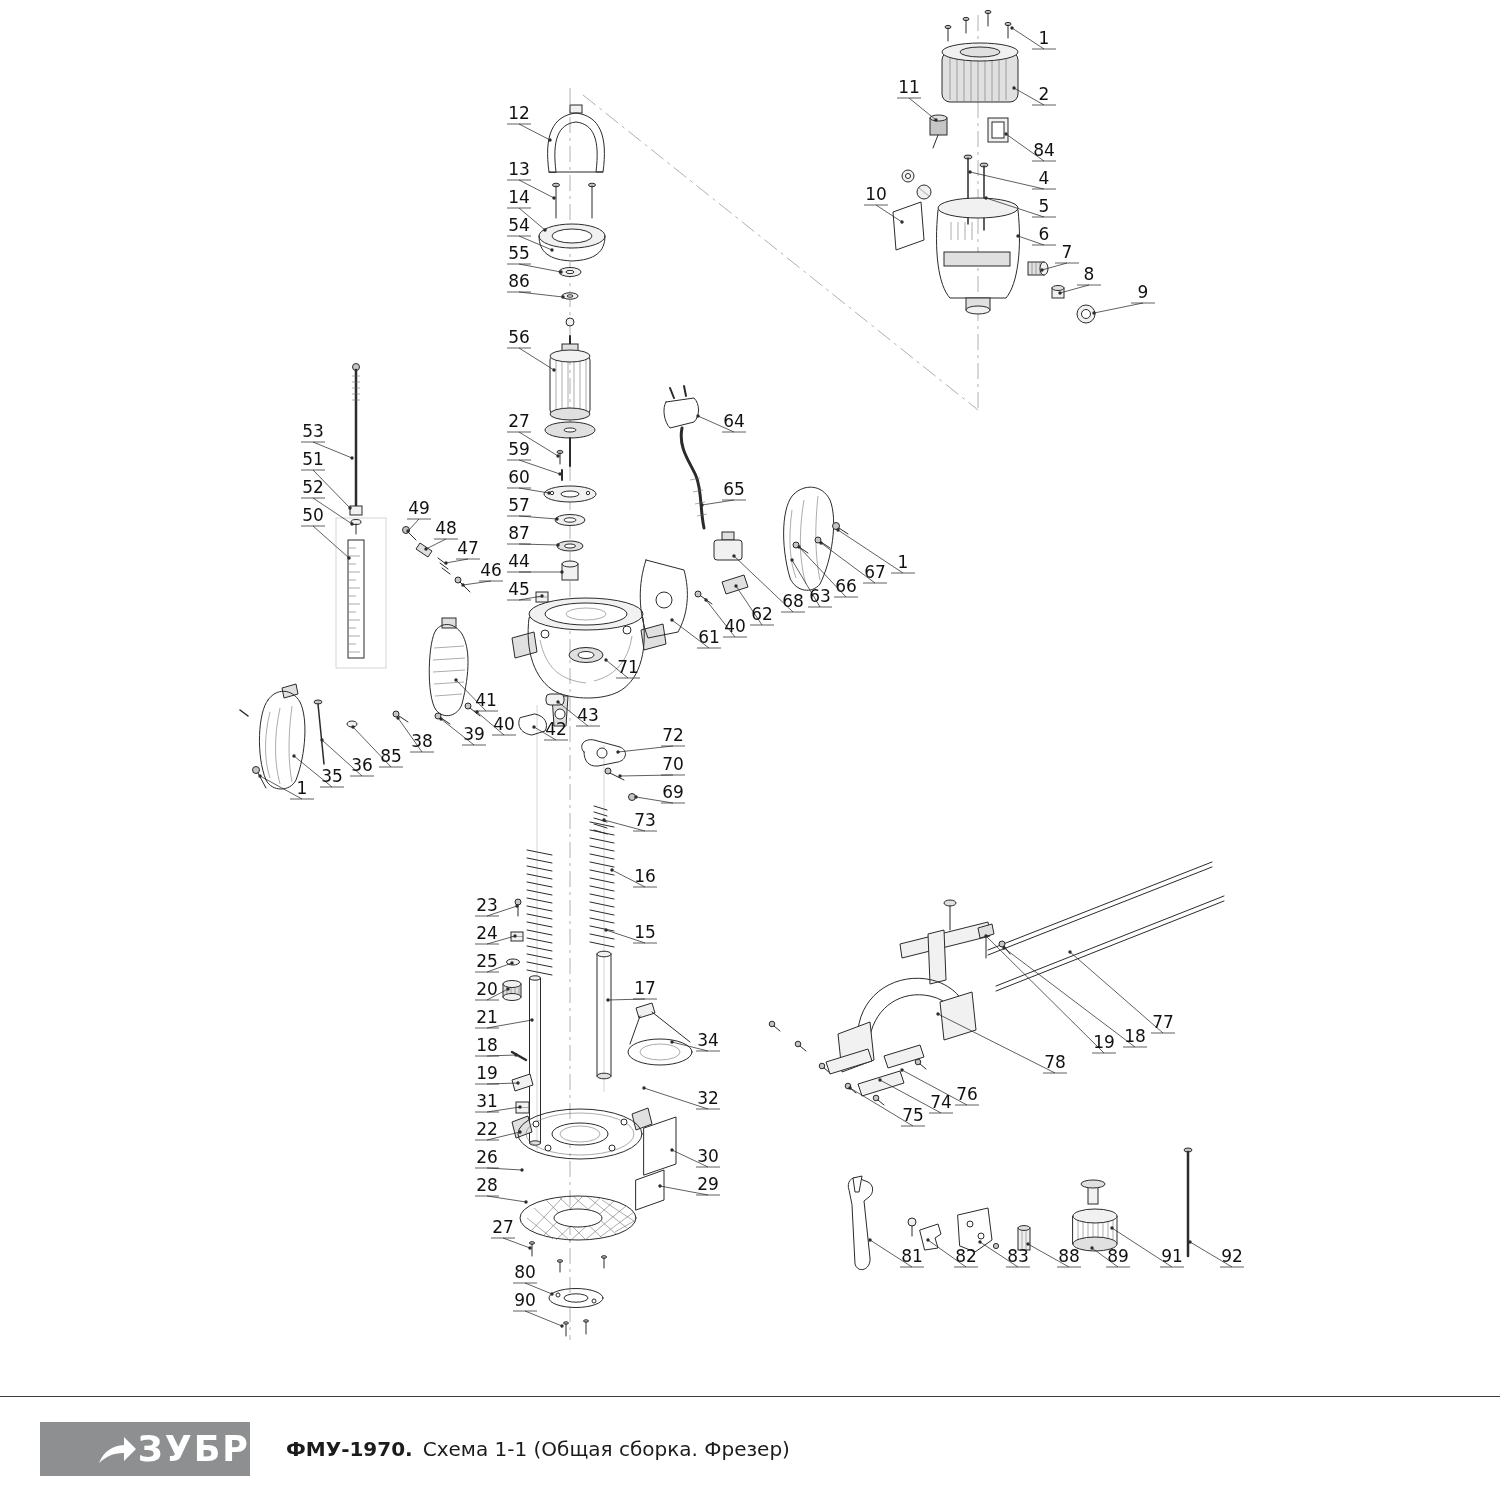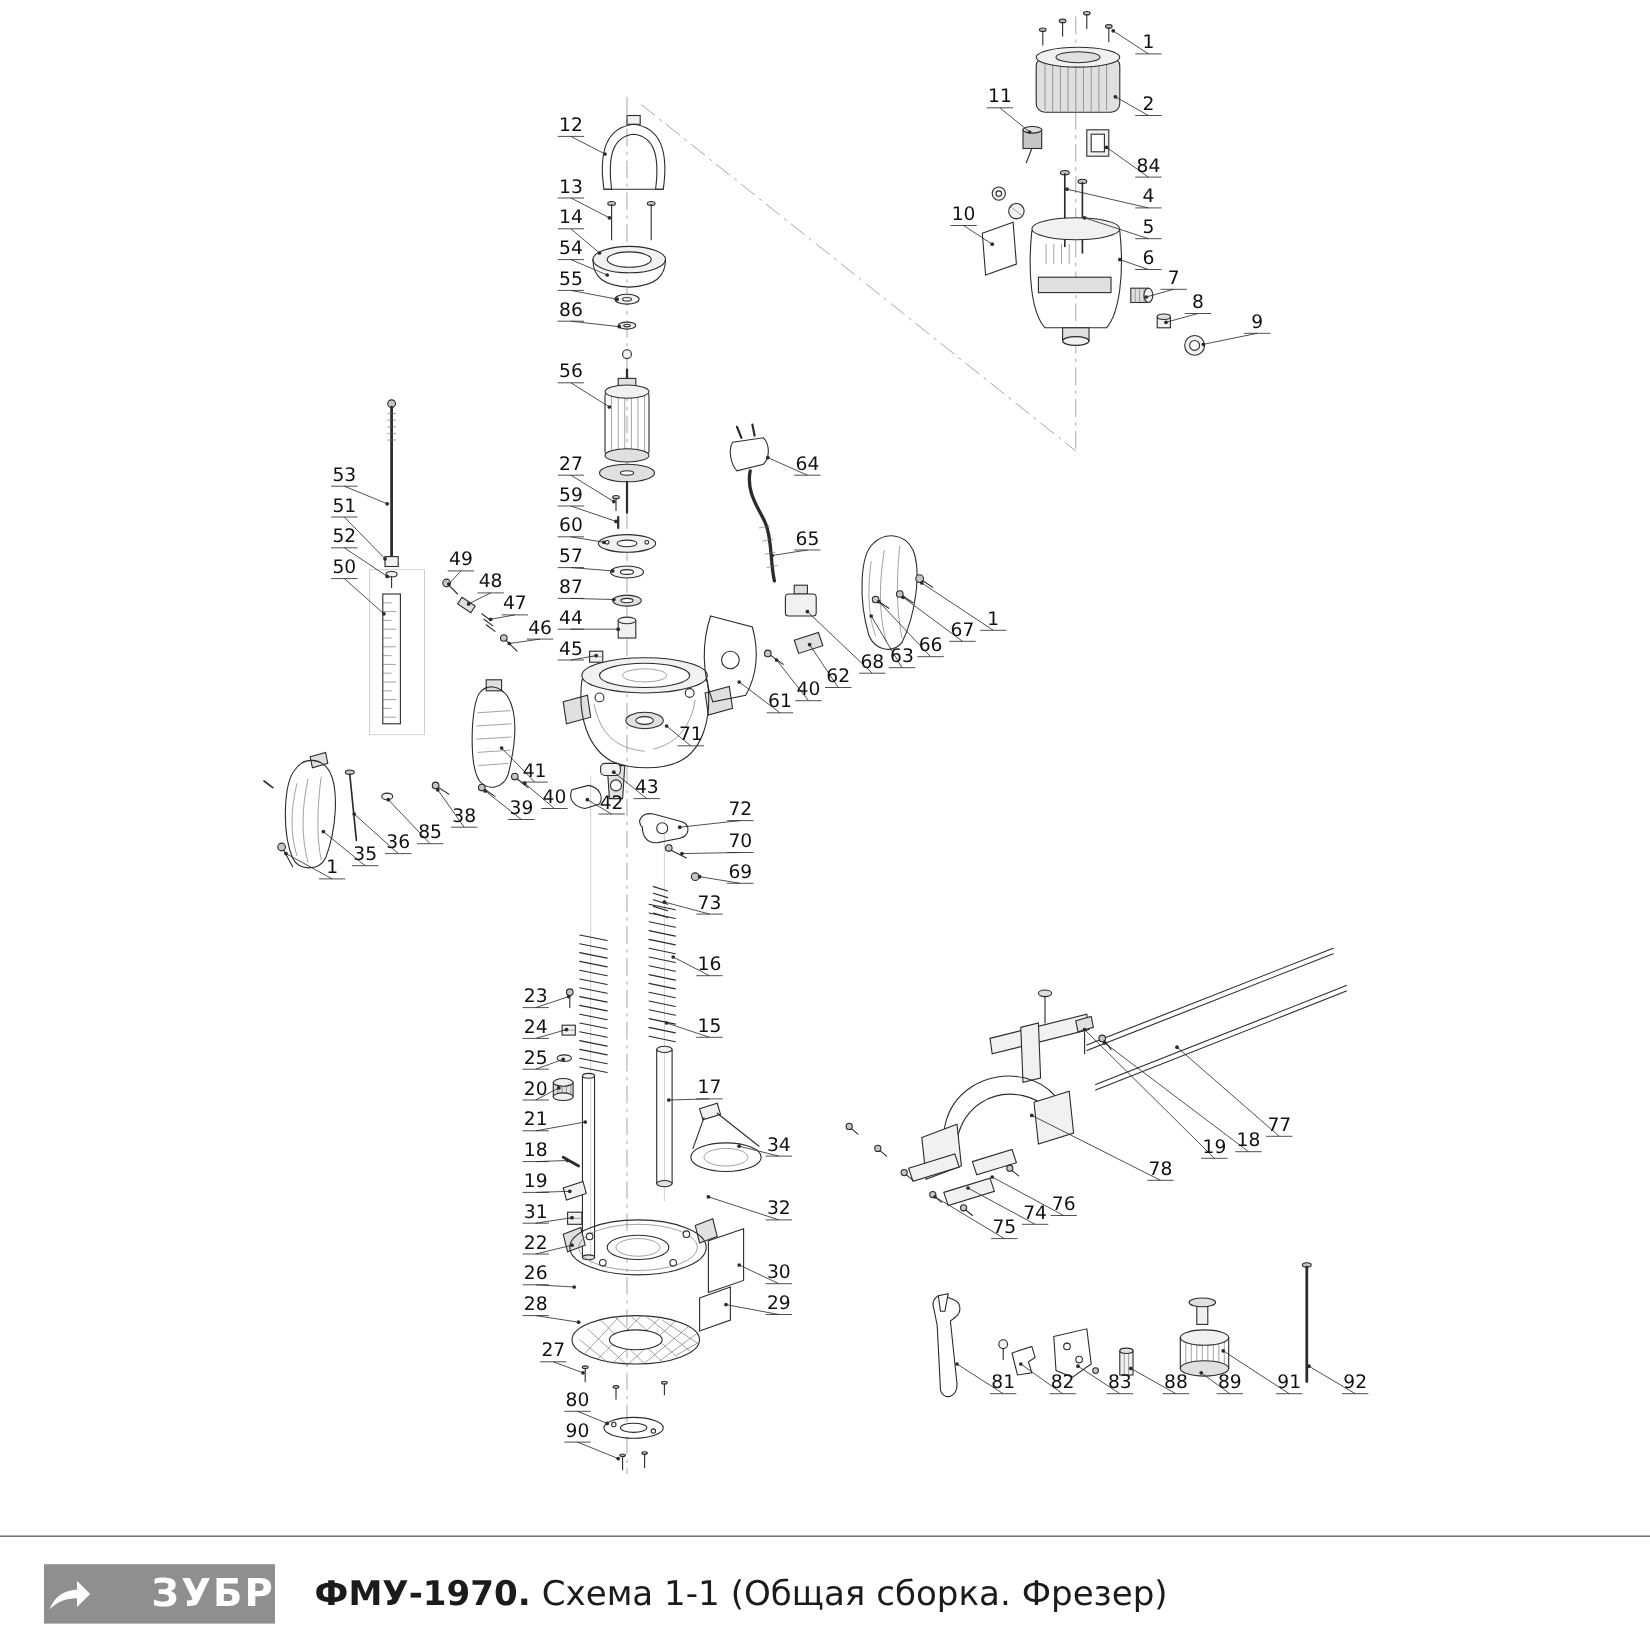--- a/index.html
+++ b/index.html
@@ -13,23 +13,23 @@
   svg .fd{fill:#c6c6c6;stroke:#2b2b2b;stroke-width:1}
   svg .fw{fill:#ffffff;stroke:#2b2b2b;stroke-width:1}
   svg .thin{stroke:#666;stroke-width:.55;fill:none}
   svg .cl{stroke:#9c9c9c;stroke-width:.8;fill:none;stroke-dasharray:16 5 3 5}
   svg .guide{stroke:#b9b9b9;stroke-width:.6;fill:none}
   svg .leader{stroke:#2b2b2b;stroke-width:.75;fill:none}
   svg .num{font:17px "DejaVu Sans",sans-serif;fill:#111;text-anchor:middle}
   .footer{position:absolute;left:0;top:1396px;width:1500px;height:104px;
           border-top:1px solid #3c3c3c;display:flex;align-items:center;background:#fff;}
   .brand-box{margin-left:40px;width:210px;height:54px;background:#8d8f91;
-             display:flex;align-items:center;justify-content:space-between;flex:none;}
+             display:flex;align-items:center;justify-content:flex-end;flex:none;}
   .brand-text{color:#fff;font-weight:bold;font-size:35px;letter-spacing:2px;line-height:1;}
-  .doc-title{margin-left:36px;font-size:31px;color:#1b1b1b;white-space:nowrap;}
+  .doc-title{margin-left:36px;font-size:20px;color:#1b1b1b;white-space:nowrap;}
   .doc-title .model{font-weight:bold;}
   .doc-title .subtitle{margin-left:10px;font-weight:normal;}
 </style>
 </head>
 <body>
 
 <div class="page">
   <div class="diagram-wrap">
     <svg width="1500" height="1396" viewBox="0 0 1500 1396">
 

